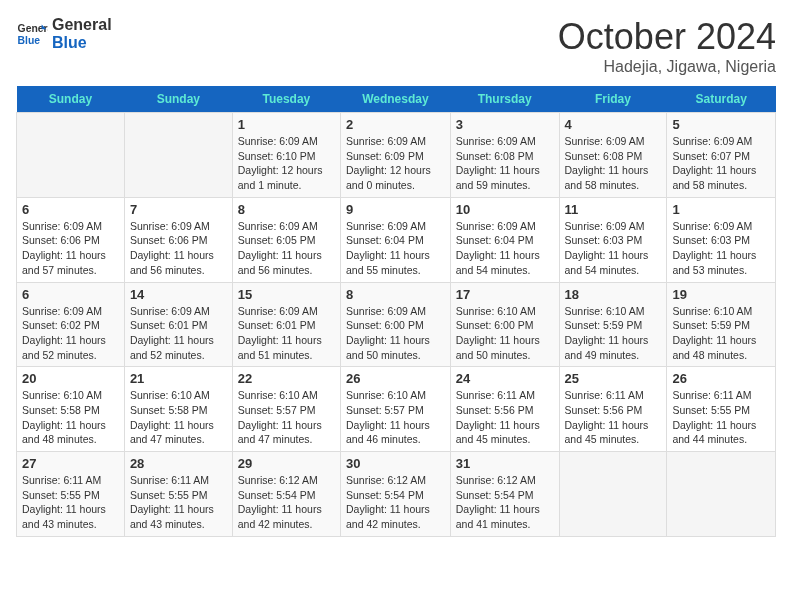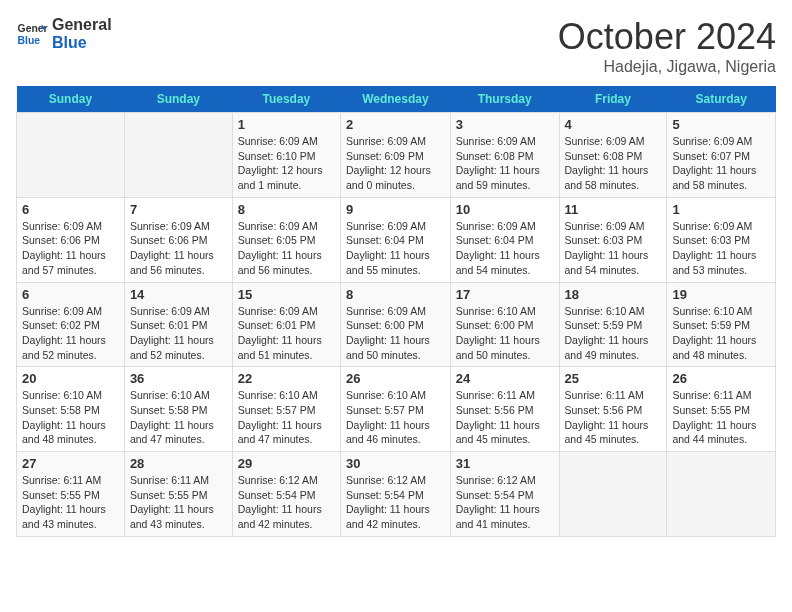--- a/index.html
+++ b/index.html
@@ -199,21 +199,21 @@
           <span class="day-num">19</span>
           <div class="day-info">Sunrise: 6:10 AM<br>Sunset: 5:59 PM<br>Daylight: 11 hours<br>and 48 minutes.</div>
         </td>
       </tr>
       <tr>
         <td>
           <span class="day-num">20</span>
           <div class="day-info">Sunrise: 6:10 AM<br>Sunset: 5:58 PM<br>Daylight: 11 hours<br>and 48 minutes.</div>
         </td>
         <td>
-          <span class="day-num">36</span>
+          <span class="day-num">21</span>
           <div class="day-info">Sunrise: 6:10 AM<br>Sunset: 5:58 PM<br>Daylight: 11 hours<br>and 47 minutes.</div>
         </td>
         <td>
           <span class="day-num">22</span>
           <div class="day-info">Sunrise: 6:10 AM<br>Sunset: 5:57 PM<br>Daylight: 11 hours<br>and 47 minutes.</div>
         </td>
         <td>
           <span class="day-num">26</span>
           <div class="day-info">Sunrise: 6:10 AM<br>Sunset: 5:57 PM<br>Daylight: 11 hours<br>and 46 minutes.</div>
         </td>

